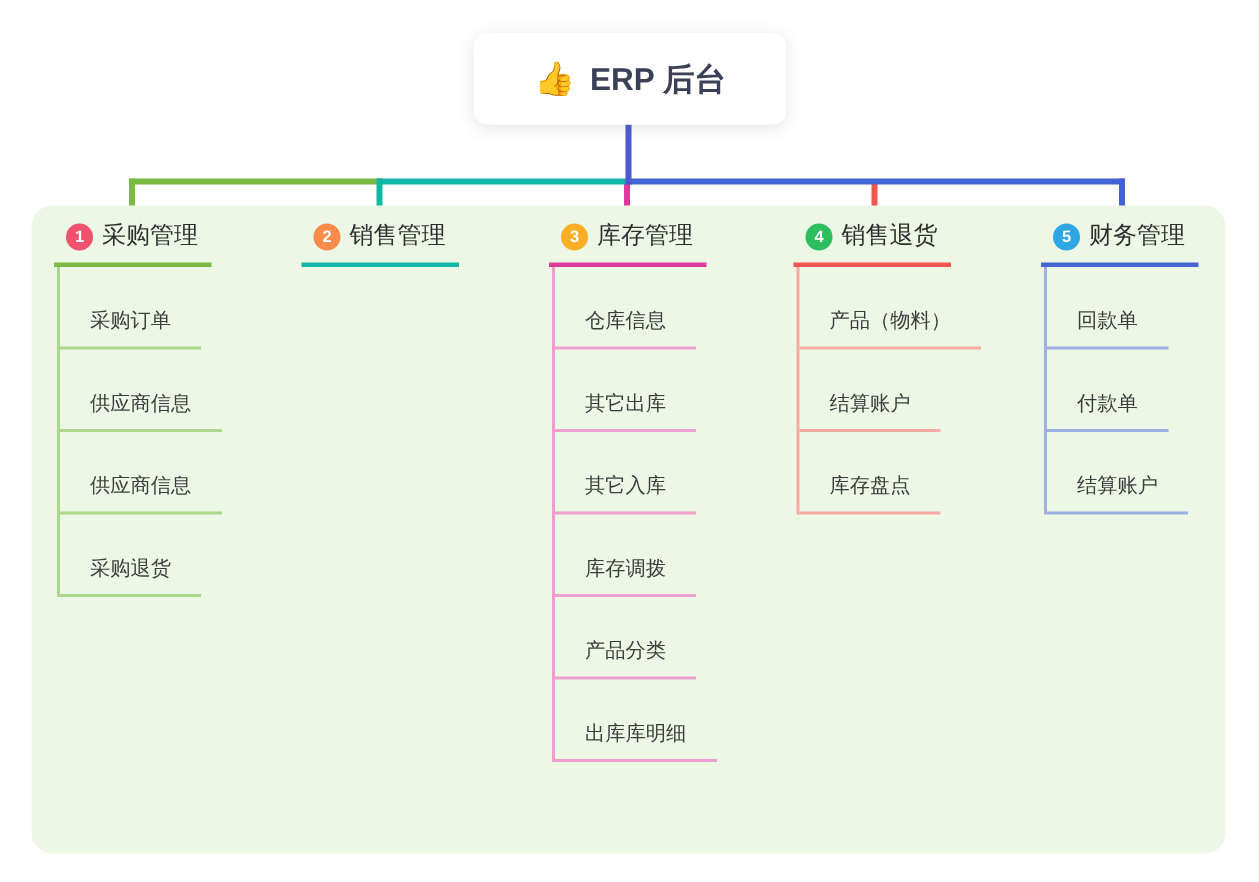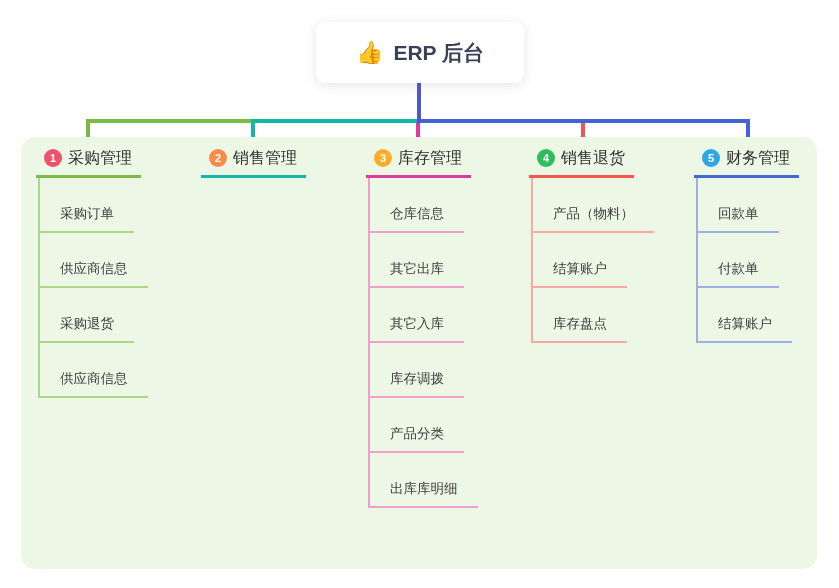--- a/index.html
+++ b/index.html
@@ -115,24 +115,24 @@
         <span>采购管理</span>
       </div>
       <div class="children">
         <div class="child">
             <span>采购订单</span>
           </div>
         <div class="child">
             <span>供应商信息</span>
           </div>
         <div class="child">
+            <span>供应商信息</span>
+          </div>
+        <div class="child">
             <span>采购退货</span>
-          </div>
-        <div class="child">
-            <span>供应商信息</span>
           </div>
       </div>
     </div>
 
     <div class="branch b2" style="--c: #12b7a6; --lc: #7fd6cb; --bc: #fa8b4b;">
       <div class="branch-title">
         <span class="badge">2</span>
         <span>销售管理</span>
       </div>
     </div>

